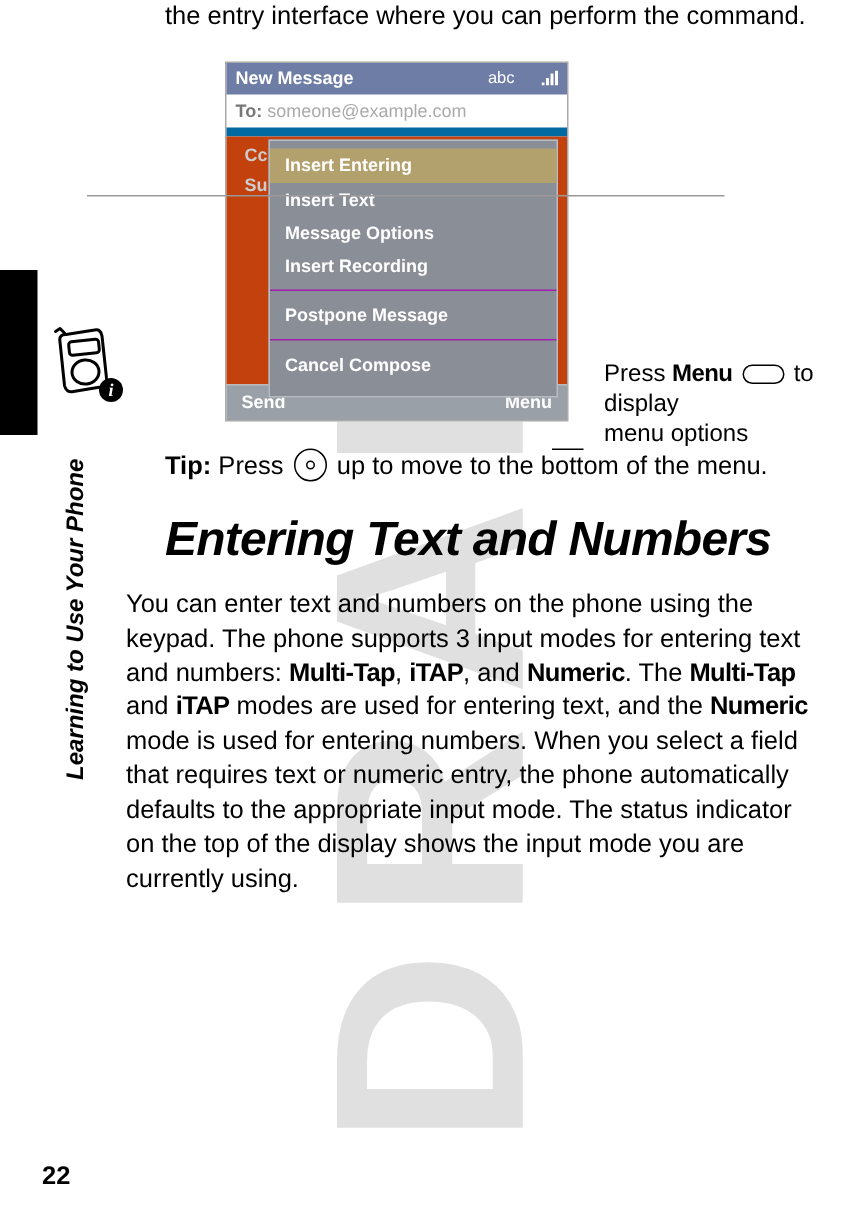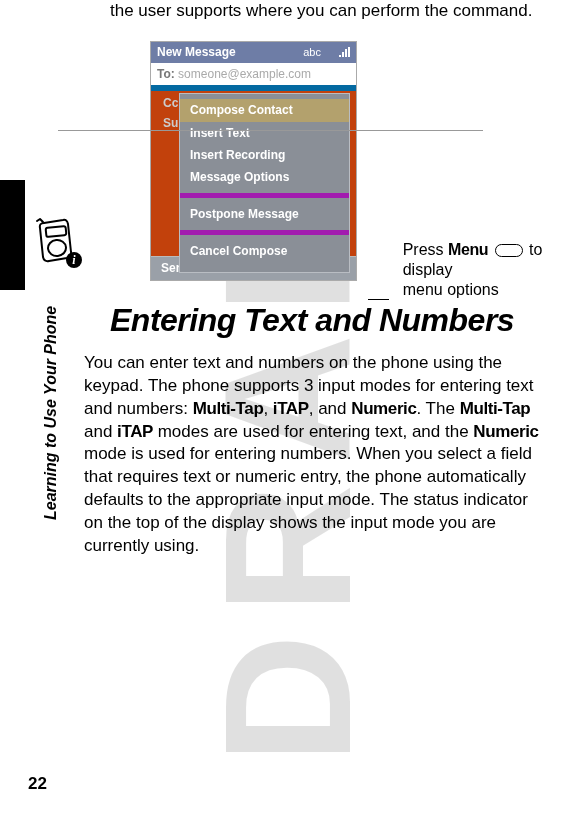--- a/index.html
+++ b/index.html
@@ -25,21 +25,21 @@
       color: rgba(0,0,0,0.12);
       letter-spacing: 20px;
       pointer-events: none;
       white-space: nowrap;
     }
     .page { position: relative; padding: 0 28px 0 60px; }
     .intro-line { margin-left: 50px; }
     
     .phone-block { position: relative; margin: 18px 0 18px 90px; }
     .phone-screen {
-      width: 207px;
+      width: 229px;
       border: 1px solid #aaa;
       background: #fff;
       font-family: Tahoma, Arial, sans-serif;
       font-size: 12px;
     }
     .ps-titlebar {
       background: #6e7da6;
       color: #fff;
       display: flex;
       justify-content: space-between;
@@ -64,21 +64,21 @@
     .ps-menu {
       position: absolute;
       left: 28px; top: 2px; right: 6px;
       background: #8a8f97;
       color: #fff;
       border: 1px solid #b9bdc3;
       font-size: 12px;
       padding: 5px 0;
     }
     .ps-menu .grp { padding: 0 0 5px 0; }
-    .ps-menu .grp + .grp { border-top: 5px solid #a21caf; padding-top:5px;}
+    .ps-menu .grp + .grp { border-top: 1px solid #a21caf; padding-top:5px;}
     .ps-menu .item { padding: 3px 10px; font-weight:bold; }
     .ps-menu .item.sel { background: #b3a16d; }
     .ps-softkeys {
       display: flex; justify-content: space-between;
       background: #9aa0a8; color:#fff;
       padding: 3px 10px; font-weight:bold;
       border-top: 1px solid #bbb;
     }
     .ps-hr {
       position:absolute;
@@ -174,21 +174,21 @@
       <rect x="18" y="11" width="20" height="9" rx="2" transform="rotate(-6 28 15.5)"></rect>
       <ellipse cx="29" cy="32" rx="9" ry="8" transform="rotate(-6 29 32)"></ellipse>
     </g>
   </svg>
   <span class="info">i</span>
 </div>
 
 <div class="side-heading">Learning to Use Your Phone</div>
 
 <div class="page">
-  <p class="intro-line">the user supports where you can perform the command.</p>
+  <p class="intro-line">the entry interface where you can perform the command.</p>
 
   <div class="phone-block">
     <div class="phone-screen">
       <div class="ps-titlebar">
         <span>New Message</span>
         <span class="mode">
           <span>abc</span>
           <span class="sig">
             <svg width="11" height="10" viewBox="0 0 11 10">
                 <path fill="#fff" d="M0 8h2v2H0zM3 5h2v5H3zM6 2h2v8H6zM9 0h2v10H9z"></path>
@@ -198,24 +198,24 @@
       </div>
       <div class="ps-to">
         <span class="lbl">To:</span>
         <span>someone@example.com</span>
       </div>
       <div class="ps-body">
         <span class="ps-ghost">Cc</span>
         <span class="ps-ghost g2">Su</span>
         <div class="ps-menu">
           <div class="grp">
-            <div class="item sel">Compose Contact</div>
+            <div class="item sel">Insert Entering</div>
             <div class="item">Insert Text</div>
+            <div class="item">Message Options</div>
             <div class="item">Insert Recording</div>
-            <div class="item">Message Options</div>
           </div>
           <div class="grp">
             <div class="item">Postpone Message</div>
           </div>
           <div class="grp">
             <div class="item">Cancel Compose</div>
           </div>
         </div>
       </div>
       <div class="ps-softkeys">
@@ -228,20 +228,23 @@
       <div class="callout-line"></div>
       <div class="call-text">
         <span>Press </span><span class="ui-term">Menu</span>
         <span class="soft-btn"></span><span> to display</span><br>
         <span>menu options</span>
       </div>
     </div>
   </div>
   <div class="ps-hr"></div>
 
+  <p class="tip-line">
+    <strong>Tip:</strong><span> Press </span><span class="nav-circle"></span><span> up to move to the bottom of the menu.</span>
+  </p>
 
   <h2 class="h2">Entering Text and Numbers</h2>
 
   <p class="body-para">
     <span>You can enter text and numbers on the phone using the keypad. The phone supports 3 input modes for entering text and numbers: </span><span class="ui-term">Multi-Tap</span><span>, </span><span class="ui-term">iTAP</span><span>, and </span><span class="ui-term">Numeric</span><span>. The </span><span class="ui-term">Multi-Tap</span><span> and </span><span class="ui-term">iTAP</span><span> modes are used for entering text, and the </span><span class="ui-term">Numeric</span><span> mode is used for entering numbers. When you select a field that requires text or numeric entry, the phone automatically defaults to the appropriate input mode. The status indicator on the top of the display shows the input mode you are currently using.</span>
   </p>
 </div>
 
 <div class="page-num">22</div>
 

